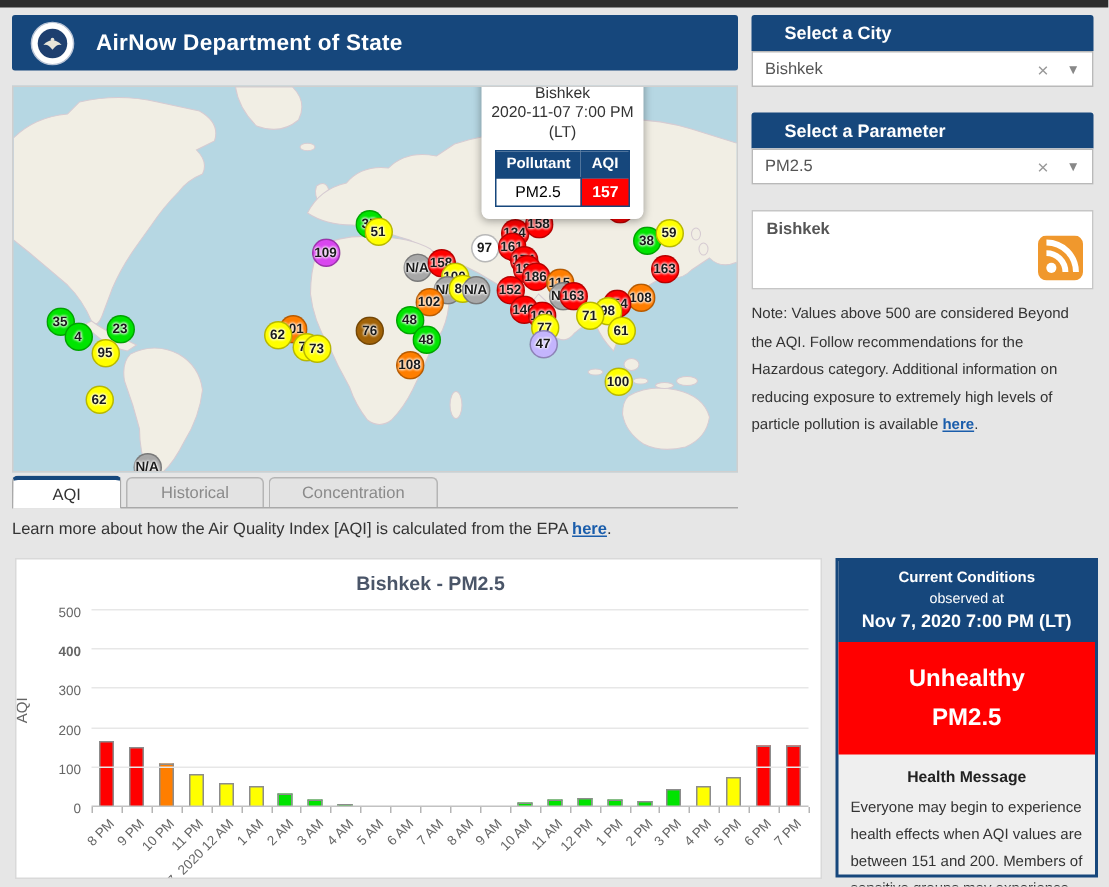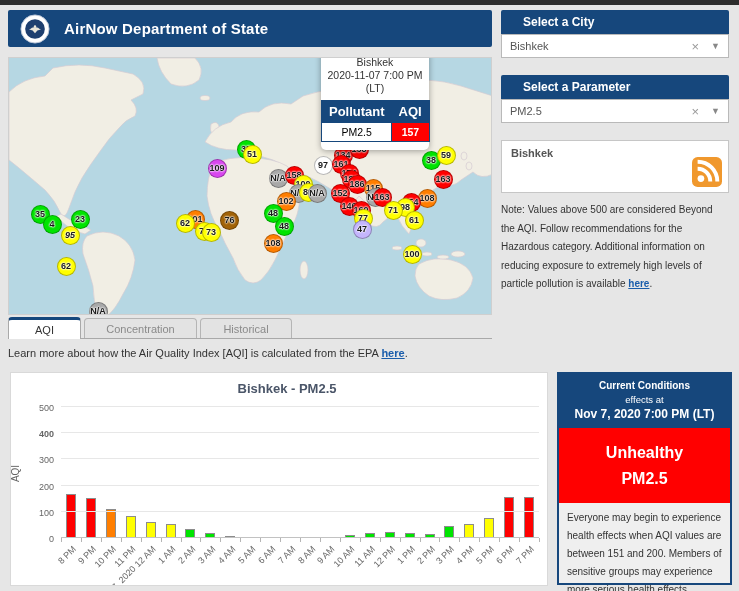--- a/index.html
+++ b/index.html
@@ -16,21 +16,21 @@
 
   .map { position:relative; margin-top:10px; width:484px; height:258px; background:#b6d7e3; overflow:hidden; border:1px solid #cfcfcf; }
   .map svg.land { position:absolute; inset:0; }
   .marker { position:absolute; width:19px; height:19px; border-radius:50%; border:1px solid rgba(0,0,0,.28);
             display:flex; align-items:center; justify-content:center; font-size:9px; font-weight:bold; color:#1a1a1a;
             text-shadow:0 0 2px #fff,0 0 2px #fff,0 0 2px #fff; cursor:pointer; }
   .popup { position:absolute; left:312px; top:-9px; width:108px; background:#fff; border-radius:5px;
            box-shadow:0 1px 6px rgba(0,0,0,.35); z-index:20; text-align:center; padding:7px 0 8px; }
   .popup .p-city, .popup .p-dt, .popup .p-tz { font-size:10.5px; color:#333; line-height:1.25; }
   .popup table { margin:5px auto 0; border-collapse:collapse; border:1px solid var(--header-bg); }
-  .popup th { background:var(--header-bg); color:#fff; font-size:13px; padding:3px 7px; }
+  .popup th { background:var(--header-bg); color:#fff; font-size:10px; padding:3px 7px; }
   .popup td { font-size:10.5px; padding:3px 7px; border:1px solid var(--header-bg); }
   .popup td.aqi-cell { background:#ff0000; color:#fff; font-weight:bold; }
 
   .tabs { margin-top:3px; height:21px; border-bottom:1px solid #a9a9a9; display:flex; align-items:flex-end; }
   .tab { height:20px; display:flex; align-items:center; justify-content:center; font-size:11px; cursor:pointer;
          border:1px solid #b5b5b5; border-bottom:none; border-radius:4px 4px 0 0; background:#e3e3e3; color:#8a8a8a; margin-right:3px; }
   .tab.active { background:#fff; color:#333; border-color:#a9a9a9; border-top:3px solid var(--header-bg); margin-bottom:-1px; height:22px; }
   .tab-aqi { width:73px; } .tab-conc { width:113px; } .tab-hist { width:92px; }
   .epa-note { margin-top:8px; font-size:11px; color:#333; }
   a.lnk { color:var(--link); text-decoration:underline; font-weight:bold; cursor:pointer; }
@@ -118,40 +118,40 @@
           <ellipse cx="412" cy="185" rx="5" ry="4"></ellipse>
             <ellipse cx="449" cy="196" rx="7" ry="3"></ellipse>
           <ellipse cx="455" cy="98" rx="3" ry="4"></ellipse>
             <ellipse cx="460" cy="108" rx="3" ry="4"></ellipse>
         </g>
       </svg>
       <div id="markers">
           <div class="marker" style="left: 21.5px; top: 146.5px; background: rgb(0, 228, 0);">35</div>
           <div class="marker" style="left: 33.5px; top: 156.5px; background: rgb(0, 228, 0);">4</div>
           <div class="marker" style="left: 61.5px; top: 151.5px; background: rgb(0, 228, 0);">23</div>
-          <div class="marker" style="left: 51.5px; top: 167.5px; background: rgb(255, 255, 0); font-style: italic;">95</div>
+          <div class="marker" style="left: 51.5px; top: 167.5px; background: rgb(255, 255, 0);">95</div>
           <div class="marker" style="left: 47.5px; top: 198.5px; background: rgb(255, 255, 0);">62</div>
           <div class="marker" style="left: 79.5px; top: 243.5px; background: rgb(168, 168, 168);">N/A</div>
           <div class="marker" style="left: 227.5px; top: 81.5px; background: rgb(0, 228, 0);">35</div>
           <div class="marker" style="left: 233.5px; top: 86.5px; background: rgb(255, 255, 0);">51</div>
           <div class="marker" style="left: 198.5px; top: 100.5px; background: #d946ef;">109</div>
           <div class="marker" style="left: 259.5px; top: 110.5px; background: rgb(168, 168, 168);">N/A</div>
           <div class="marker" style="left: 275.5px; top: 107.5px; background: rgb(255, 0, 0);">158</div>
           <div class="marker" style="left: 304.5px; top: 97.5px; background: #ffffff;">97</div>
           <div class="marker" style="left: 284.5px; top: 116.5px; background: rgb(255, 255, 0);">100</div>
           <div class="marker" style="left: 279.5px; top: 125.5px; background: rgb(168, 168, 168);">N/A</div>
           <div class="marker" style="left: 289.5px; top: 124.5px; background: rgb(255, 255, 0);">89</div>
           <div class="marker" style="left: 298.5px; top: 125.5px; background: rgb(168, 168, 168);">N/A</div>
           <div class="marker" style="left: 267.5px; top: 133.5px; background: rgb(255, 126, 0);">102</div>
           <div class="marker" style="left: 254.5px; top: 145.5px; background: rgb(0, 228, 0);">48</div>
           <div class="marker" style="left: 176.5px; top: 151.5px; background: rgb(255, 126, 0);">101</div>
           <div class="marker" style="left: 166.5px; top: 155.5px; background: rgb(255, 255, 0);">62</div>
           <div class="marker" style="left: 185.5px; top: 163.5px; background: rgb(255, 255, 0);">75</div>
           <div class="marker" style="left: 192.5px; top: 164.5px; background: rgb(255, 255, 0);">73</div>
-          <div class="marker" style="left: 211px; top: 152.5px; background: #a16207;">76</div>
+          <div class="marker" style="left: 228px; top: 152.5px; background: #a16207;">76</div>
           <div class="marker" style="left: 265.5px; top: 158.5px; background: rgb(0, 228, 0);">48</div>
           <div class="marker" style="left: 254.5px; top: 175.5px; background: rgb(255, 126, 0);">108</div>
           <div class="marker" style="left: 326.5px; top: 67.5px; background: rgb(0, 228, 0);"></div>
           <div class="marker" style="left: 394.5px; top: 71.5px; background: rgb(255, 0, 0);">161</div>
           <div class="marker" style="left: 324.5px; top: 87.5px; background: rgb(255, 0, 0);">134</div>
           <div class="marker" style="left: 340.5px; top: 81.5px; background: rgb(255, 0, 0);">158</div>
           <div class="marker" style="left: 322.5px; top: 96.5px; background: rgb(255, 0, 0);">161</div>
           <div class="marker" style="left: 412.5px; top: 92.5px; background: rgb(0, 228, 0);">38</div>
           <div class="marker" style="left: 427.5px; top: 87.5px; background: rgb(255, 255, 0);">59</div>
           <div class="marker" style="left: 424.5px; top: 111.5px; background: rgb(255, 0, 0);">163</div>
@@ -188,22 +188,22 @@
             <td>PM2.5</td>
             <td class="aqi-cell">157</td>
           </tr>
         </tbody>
           </table>
       </div>
     </div>
 
     <div class="tabs" id="tabs">
         <div class="tab tab-aqi active">AQI</div>
+        <div class="tab tab-hist">Historical</div>
         <div class="tab tab-conc">Concentration</div>
-        <div class="tab tab-hist">Historical</div>
       </div>
 
     <p class="epa-note"><span>Learn more about how the Air Quality Index [AQI] is calculated from the EPA </span><a class="lnk">here</a><span>.</span></p>
   </div>
 
   <div class="right-col">
     <div class="panel">
       <div class="panel-head">Select a City</div>
       <div class="select-box">
         <span class="val">Bishkek</span>
@@ -414,24 +414,25 @@
         <div class="gridline" style="bottom: 80%;"></div>
         <span class="ytick" style="bottom: 80%; font-weight: bold;">400</span>
         <div class="gridline" style="bottom: 100%;"></div>
         <span class="ytick" style="bottom: 100%;">500</span>
       </div>
   </div>
 
   <div class="cc">
     <div class="cc-head">
       <div class="cc-title">Current Conditions</div>
-      <div class="cc-observed">effects at</div>
+      <div class="cc-observed">observed at</div>
       <div class="cc-datetime">Nov 7, 2020 7:00 PM (LT)</div>
     </div>
     <div class="cc-aqi" id="cc-aqi" style="background: rgb(255, 0, 0);">
       <div>Unhealthy</div>
       <div>PM2.5</div>
     </div>
     <div class="cc-health">
+      <div class="cc-health-title">Health Message</div>
       <div class="cc-health-text">Everyone may begin to experience health effects when AQI values are between 151 and 200. Members of sensitive groups may experience more serious health effects.</div>
     </div>
   </div>
 </div>
 
 </body></html>

